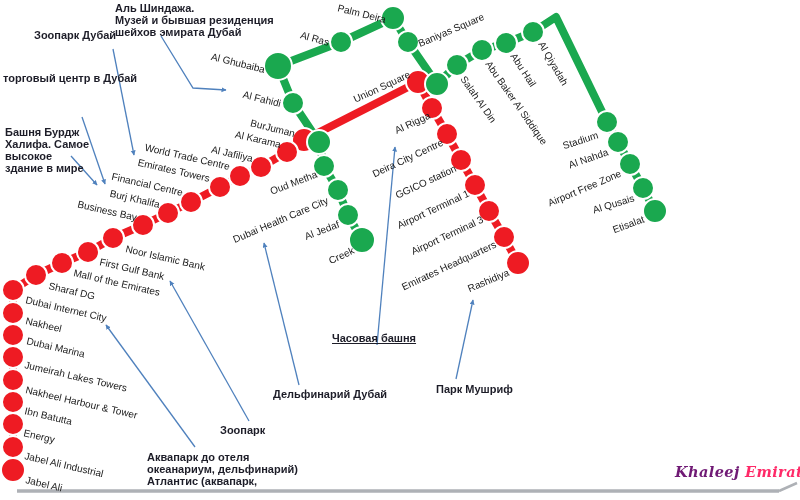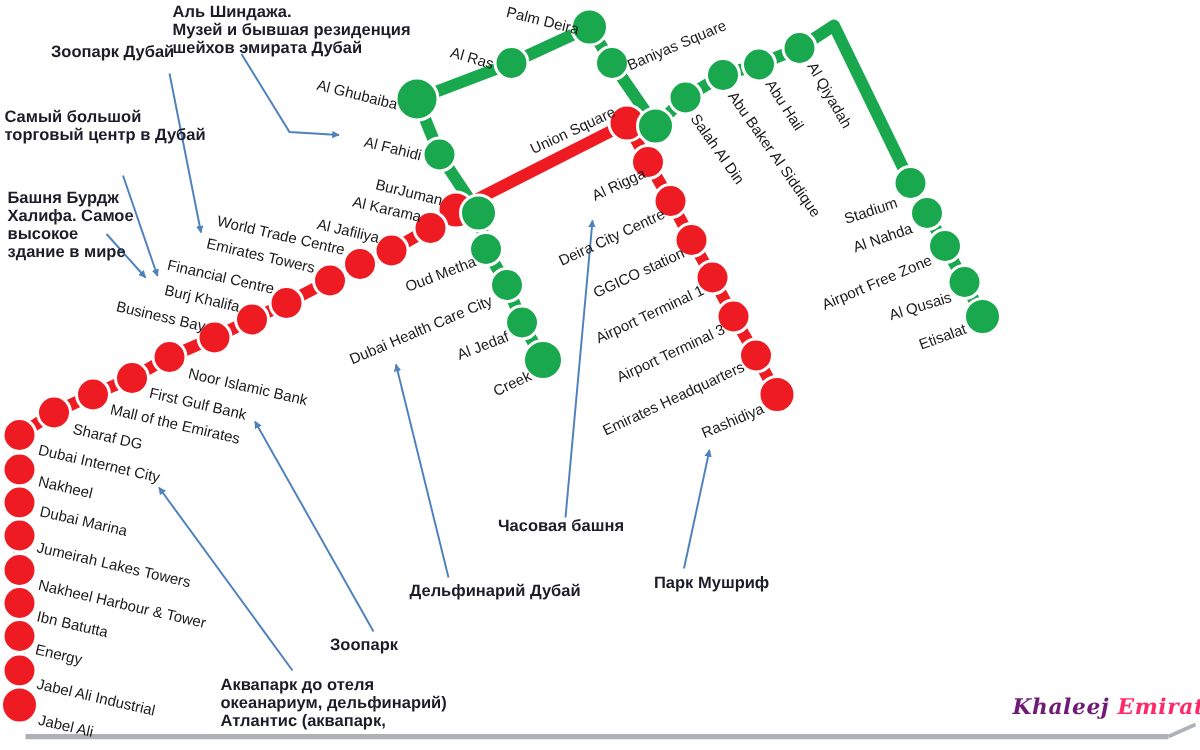--- a/index.html
+++ b/index.html
@@ -145,30 +145,29 @@
 <div id="annotations-layer">
     <div class="annotation" style="left: 115px; top: 2px;">
       <div>Аль Шиндажа.</div>
       <div>Музей и бывшая резиденция</div>
       <div>шейхов эмирата Дубай</div>
     </div>
     <div class="annotation" style="left: 34px; top: 29px;">
       <div>Зоопарк Дубай</div>
     </div>
     <div class="annotation" style="left: 3px; top: 72px;">
-      <div>Самый большой</div>
       <div>торговый центр в Дубай</div>
     </div>
     <div class="annotation" style="left: 5px; top: 126px;">
       <div>Башня Бурдж</div>
       <div>Халифа. Самое</div>
       <div>высокое</div>
       <div>здание в мире</div>
     </div>
-    <div class="annotation" style="left: 332px; top: 345px;">
+    <div class="annotation" style="left: 332px; top: 332px; text-decoration: underline;">
       <div>Часовая башня</div>
     </div>
     <div class="annotation" style="left: 273px; top: 388px;">
       <div>Дельфинарий Дубай</div>
     </div>
     <div class="annotation" style="left: 421px; top: 383px; padding-left: 15px;">
       <div>Парк Мушриф</div>
     </div>
     <div class="annotation" style="left: 220px; top: 424px;">
       <div>Зоопарк</div>

